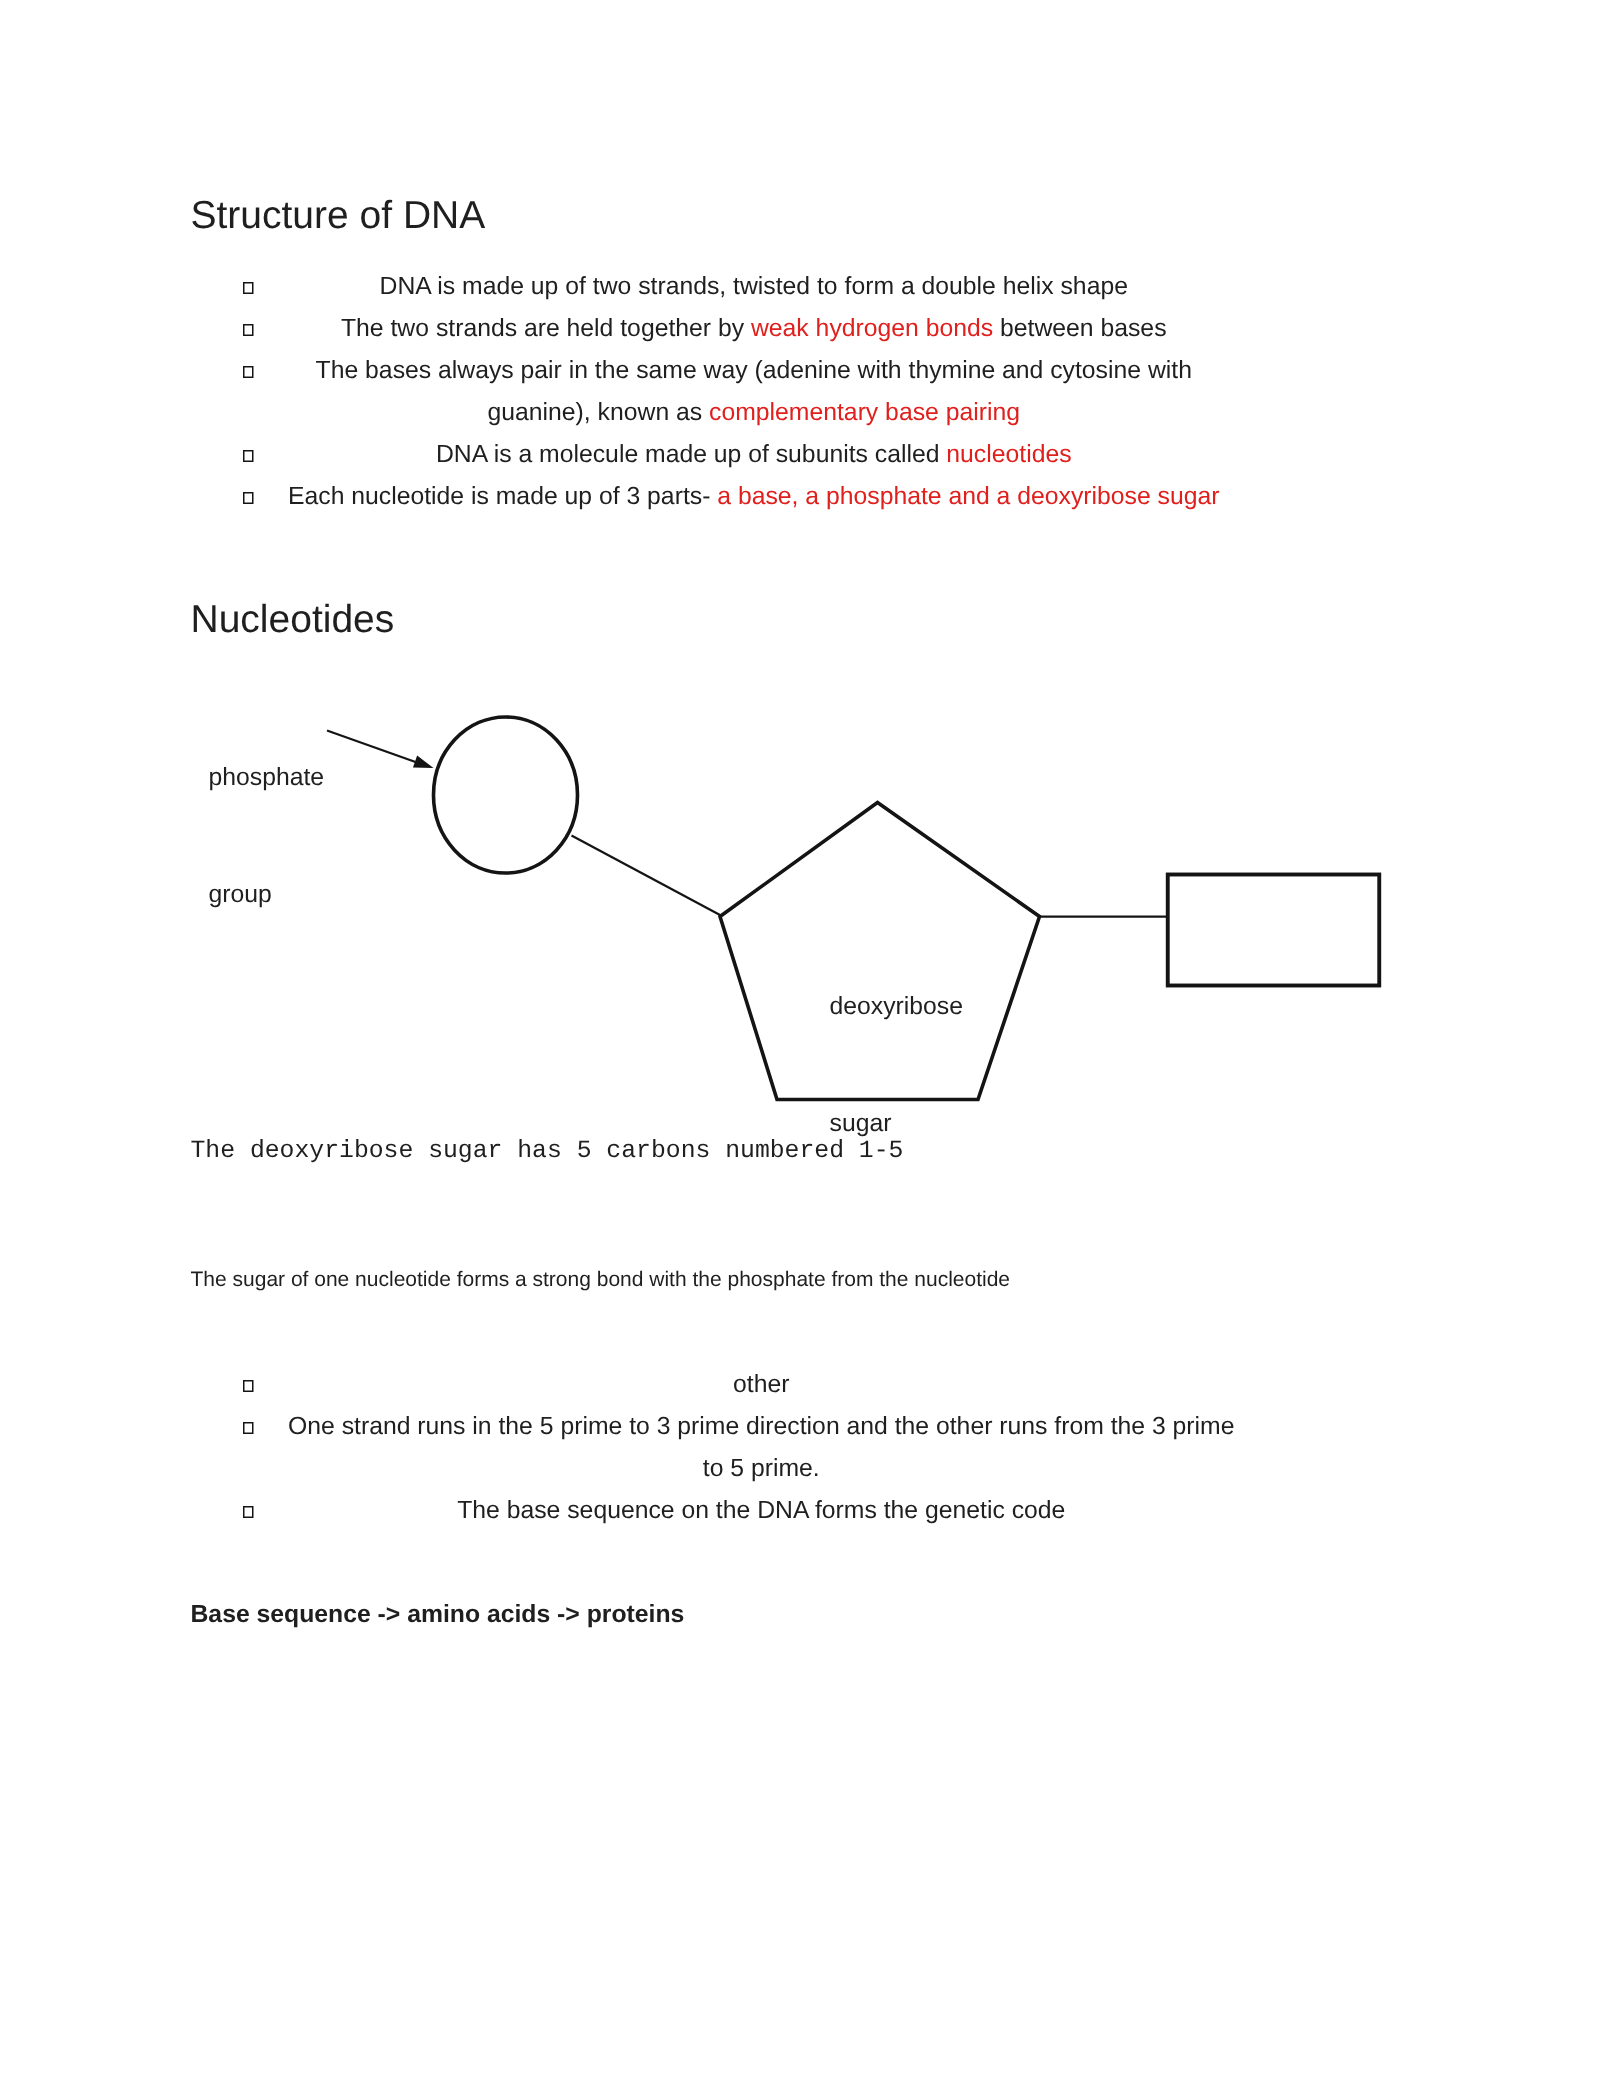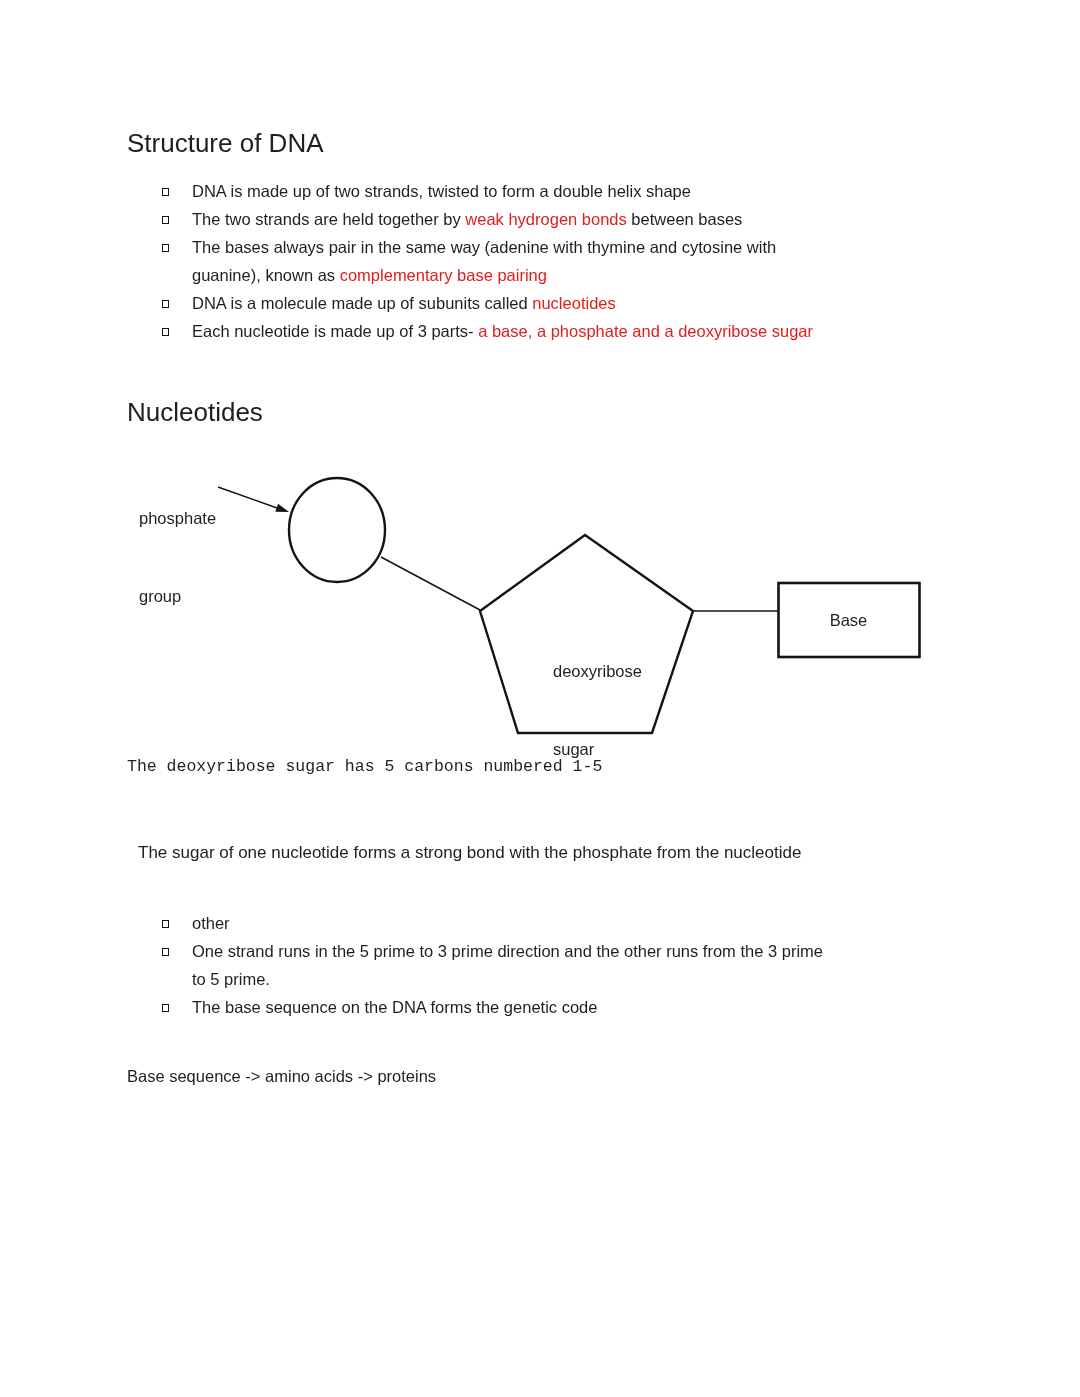--- a/index.html
+++ b/index.html
@@ -14,26 +14,26 @@
   .h1 { position:absolute; left:127px; font-size:26px; line-height:24px; white-space:pre; }
 
   .list { position:absolute; left:127px; }
   .li { position:relative; padding-left:65px; font-size:16.5px; line-height:28px; }
   .sq {
     position:absolute; left:35px; top:11px;
     width:5px; height:6px;
     border:1.2px solid var(--line,#222222);
     background:transparent;
   }
-  .ln { white-space:pre; }
+  .ln { white-space:pre;text-align:center; }
   .red { color:var(--red,#df1f1f); }
 
   .cap { position:absolute; left:127px; font-size:16.5px; line-height:28px; white-space:pre;font-family:Liberation Mono, monospace; }
-  .para { position:absolute; left:138px; font-size:17px; line-height:29px; }
-  .footer { position:absolute; left:127px; font-size:16.5px; line-height:28px; white-space:pre; }
+  .para { position:absolute; left:127px; font-size:14px; line-height:29px; }
+  .footer { position:absolute; left:127px; font-size:16.5px; line-height:28px; white-space:pre;font-weight:bold; }
 
   .overlay { position:absolute; left:0; top:0; width:1080px; height:1397px; pointer-events:none; }
   .overlay .shape { fill:none; stroke:var(--line,#111111); }
 
   .dlabel { position:absolute; font-size:16.5px; line-height:26px; white-space:pre; }
   .phosphate-label { left:139px; top:453px; }
   .sugar-label { left:553px; top:606px; }
   .base-label {
     left:778px; top:583px; width:141px; height:74px;
     display:flex; align-items:center; justify-content:center;
@@ -86,23 +86,20 @@
   <div class="dlabel phosphate-label">
     <div>phosphate</div>
     <div>group</div>
   </div>
 
   <div class="dlabel sugar-label">
     <div>deoxyribose</div>
     <div>sugar</div>
   </div>
 
-  <div class="dlabel base-label">
-    <span>Base</span>
-  </div>
 
   <div class="cap" style="top:753px">The deoxyribose sugar has 5 carbons numbered 1-5</div>
 
   <div class="para" style="top:838px">
     <div class="ln"><span>The sugar of one nucleotide forms a strong bond with the phosphate from the nucleotide</span></div>
   </div>
 
   <div class="list" style="top:909px">
     <div class="li">
       <span class="sq"></span>

